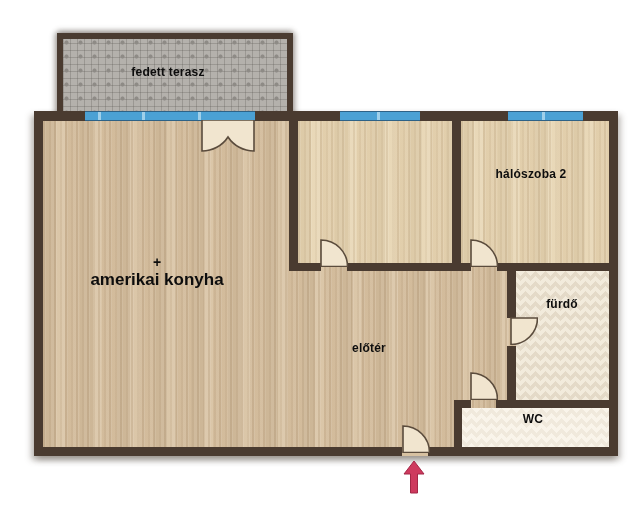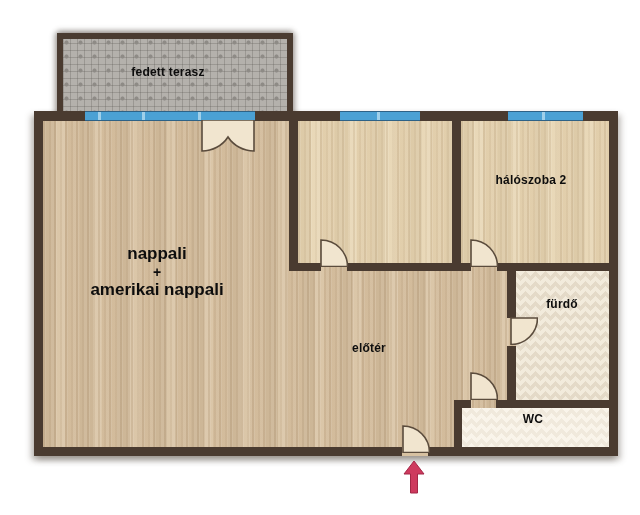--- a/index.html
+++ b/index.html
@@ -122,25 +122,24 @@
   <svg class="door" style="left:510px;top:317px;" width="28" height="28" viewBox="0 0 28 28">
     <path d="M1,1 L27.5,1 A26.5,26.5 0 0 1 1,27.5 Z" fill="#f1e5cf" stroke="#5b4c3d" stroke-width="1.6"></path>
   </svg>
   <svg class="door" style="left:470px;top:372px;" width="28" height="28" viewBox="0 0 28 28">
     <path d="M1,27.5 L1,1 A26.5,26.5 0 0 1 27.5,27.5 Z" fill="#f1e5cf" stroke="#5b4c3d" stroke-width="1.6"></path>
   </svg>
   <svg class="door" style="left:402px;top:425px;" width="28" height="28" viewBox="0 0 28 28">
     <path d="M1,27.5 L1,1 A26.5,26.5 0 0 1 27.5,27.5 Z" fill="#f1e5cf" stroke="#5b4c3d" stroke-width="1.6"></path>
   </svg>
 
-  <div class="label" style="left:531px;top:174px;margin-top:6px;">hálószoba 2</div>
+  <div class="label" style="left:531px;top:174px;">hálószoba 2</div>
   <div class="living-label">
-    <div>nappali</div>
     <div class="small" style="font-size:14px;line-height:16px;">+</div>
-    <div>amerikai nappali</div>
+    <div>amerikai konyha</div>
   </div>
   <div class="label" style="left:369px;top:348px;">előtér</div>
   <div class="label" style="left:562px;top:304px;">fürdő</div>
   <div class="label" style="left:533px;top:419px;">WC</div>
 
   <svg class="arrow" width="22" height="33" viewBox="0 0 22 33">
     <polygon points="11,0 21,13 14.5,13 14.5,32 7.5,32 7.5,13 1,13" fill="#ce3a5e" stroke="#a32746" stroke-width="1"></polygon>
   </svg>
 
 </div>

